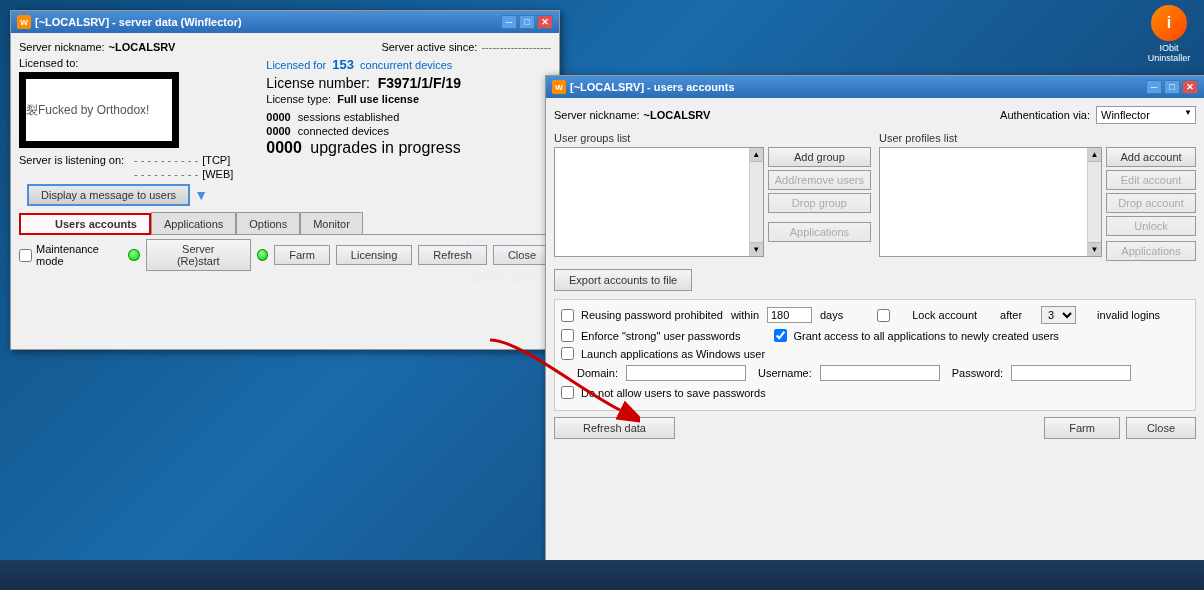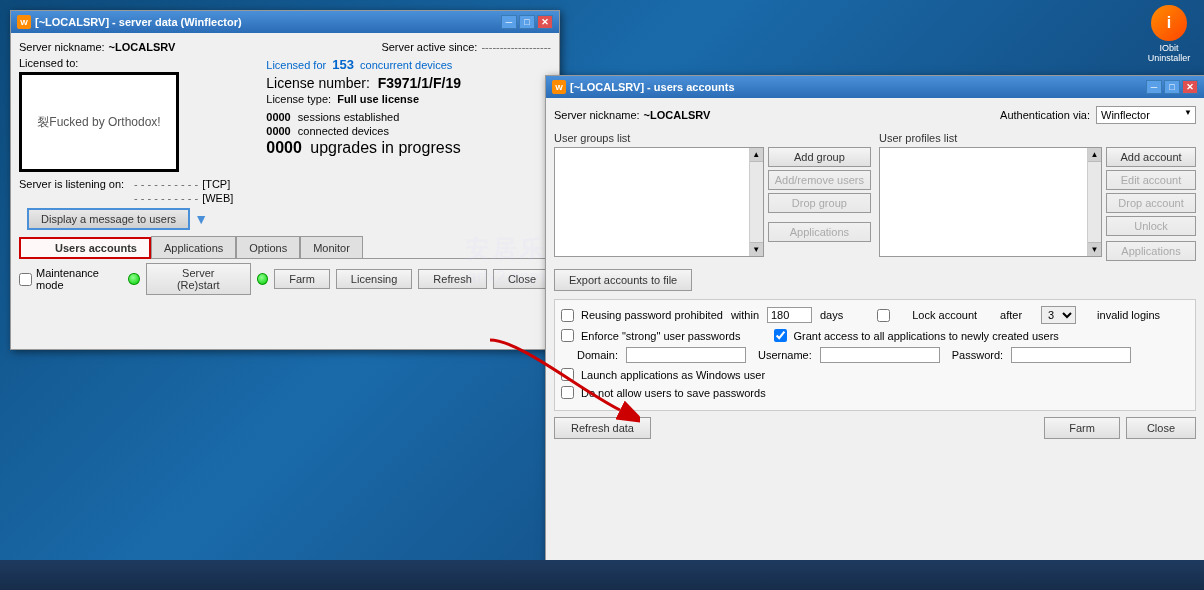--- a/index.html
+++ b/index.html
@@ -117,26 +117,25 @@
       left: 10px;
       width: 550px;
       height: 340px;
     }
     .server-content {
       padding: 8px;
       background: #f0f0f0;
     }
     .logo-box {
       width: 160px;
-      height: 100px;
-      border: 3px solid #000000;
+      height: 76px;
+      border: 7px solid #000000;
       background: white;
       display: flex;
       align-items: center;
-      justify-content: center;
       font-size: 13px;
       color: #666;
       text-align: center;
     }
     .listening-row {
       display: flex;
       align-items: center;
       margin-bottom: 2px;
       font-size: 11px;
     }
@@ -345,21 +344,21 @@
       width: 35px;
     }
 
     .bottom-row {
       display: flex;
       justify-content: space-between;
       align-items: center;
       margin-top: 6px;
     }
     .refresh-btn {
-      padding: 4px 16px;
+      padding: 4px 28px;
       background: linear-gradient(to bottom, #f5f5f5, #e0e0e0);
       border: 1px solid #999;
       font-size: 11px;
       cursor: pointer;
       color: #333;
     }
     .save-close-btns {
       display: flex;
       gap: 6px;
     }
@@ -589,32 +588,32 @@
         <div class="options-row">
           <input type="checkbox" style="">
           <span>Enforce "strong" user passwords</span>
 
           <span style="margin-left:30px; display:flex; align-items:center; gap:3px;">
             <input type="checkbox" checked="" style="">
             <span>Grant access to all applications to newly created users</span>
           </span>
         </div>
 
+        <div class="options-row">
+          <input type="checkbox" style="">
+          <span>Launch applications as Windows user</span>
+        </div>
+
         <div class="options-row" style="margin-left:16px;">
           <span>Domain:</span>
           <input type="text" class="inline-input-wide" style="margin: 0px 8px 0px 4px;">
           <span>Username:</span>
           <input type="text" class="inline-input-wide" style="margin: 0px 8px 0px 4px;">
           <span>Password:</span>
           <input type="password" class="inline-input-wide" style="margin-left: 4px;">
-        </div>
-
-        <div class="options-row">
-          <input type="checkbox" style="">
-          <span>Launch applications as Windows user</span>
         </div>
 
         <div class="options-row">
           <input type="checkbox" style="">
           <span>Do not allow users to save passwords</span>
         </div>
       </div>
 
       <div class="bottom-row">
         <button class="refresh-btn">Refresh data</button>

